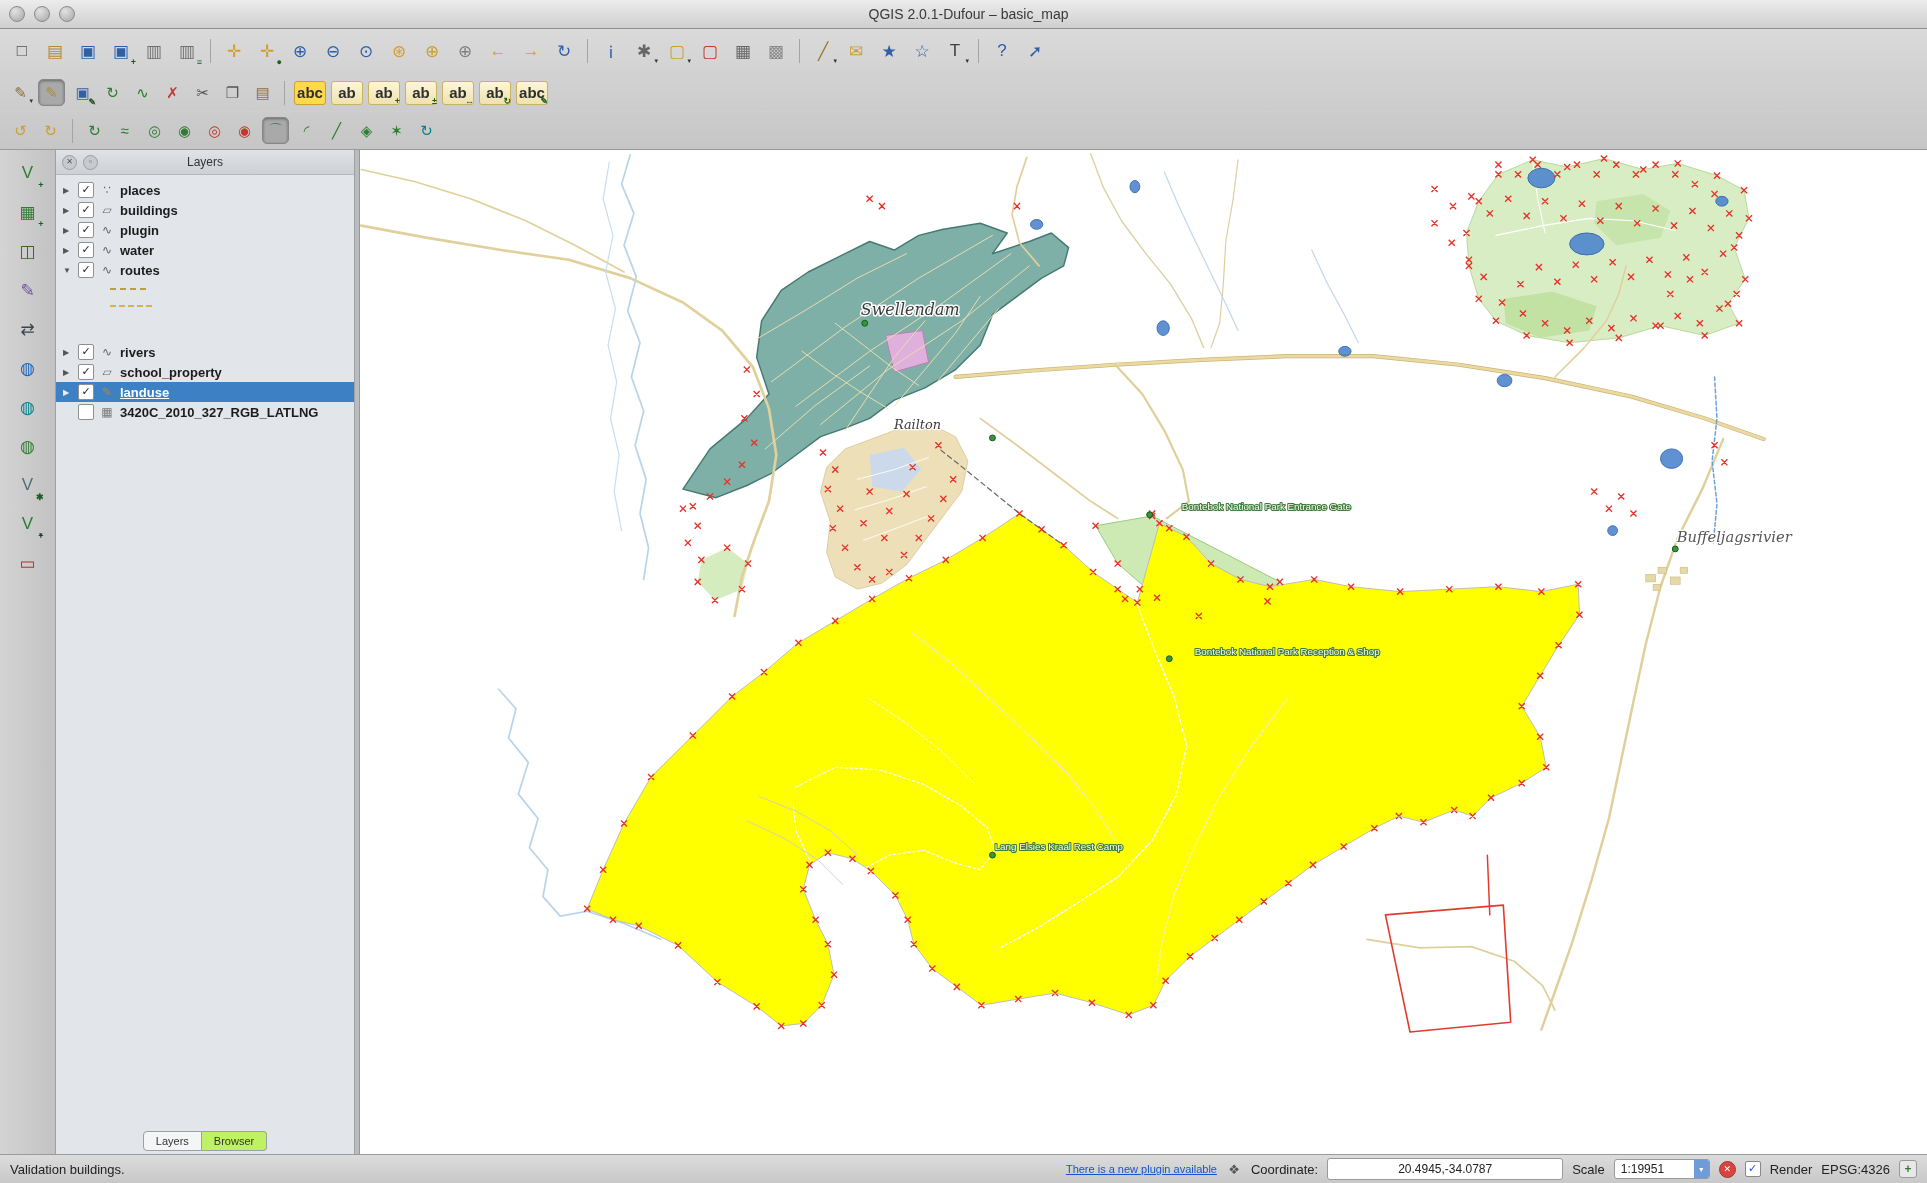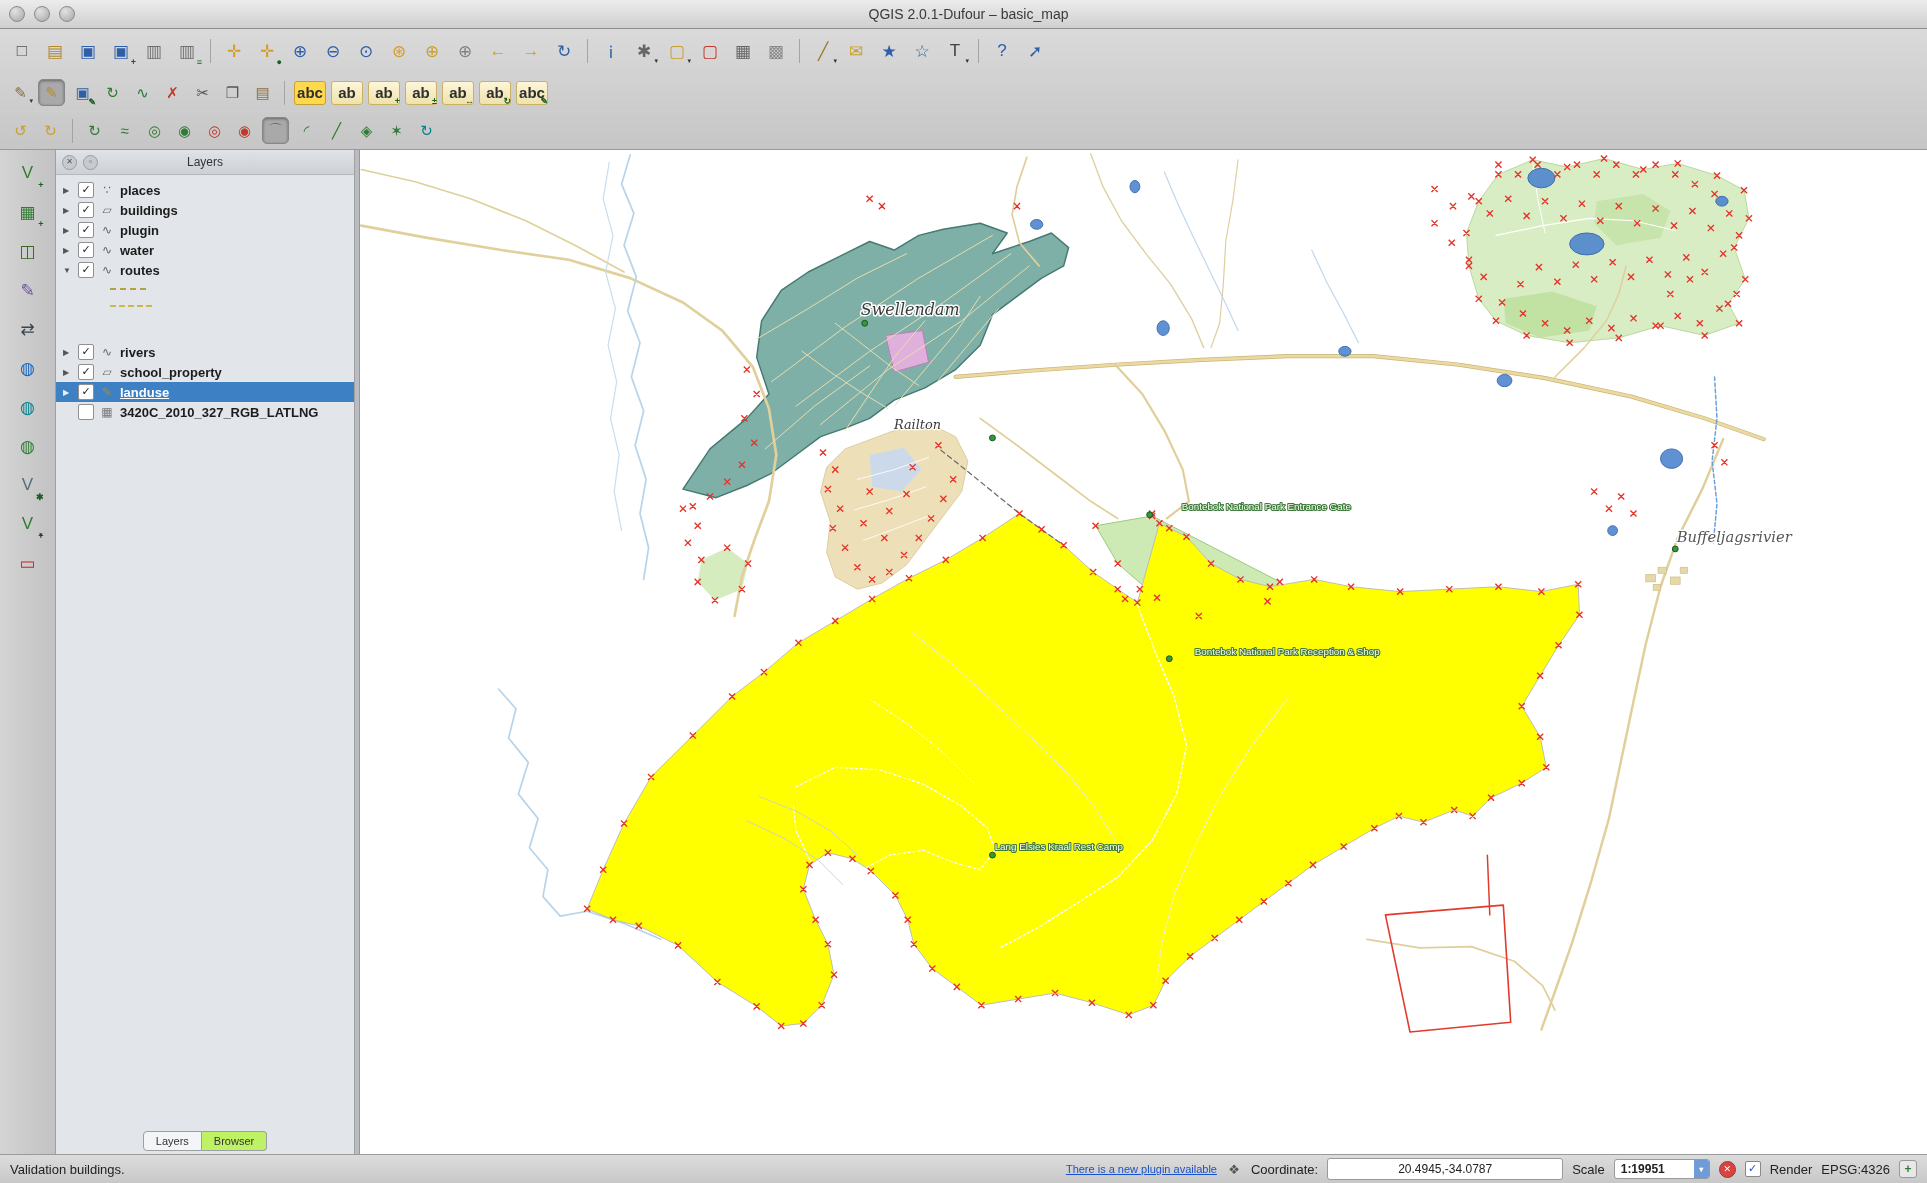--- a/index.html
+++ b/index.html
@@ -55,21 +55,21 @@
 
   .splitter{width:4px;background:#b9bcc0;border-right:1px solid #97979a;flex:0 0 auto;}
   .map{flex:1;position:relative;background:#ffffff;min-width:0;}
   .map svg{position:absolute;inset:0;width:100%;height:100%;}
 
   
   .statusbar{height:28px;background:linear-gradient(#dcdcdc,#c8c8c8);border-top:1px solid #9a9a9a;display:flex;align-items:center;font-size:13px;color:#222;padding:0 10px;justify-content:space-between;flex:0 0 auto;}
   .sb-right{display:flex;align-items:center;gap:9px;}
   .sb-link{color:#1a52cc;text-decoration:underline;font-size:11px;}
   .sb-coord{width:230px;height:18px;text-align:center;font-size:12px;border:1px solid #9a9a9a;border-radius:3px;background:#fff;font-family:"Liberation Sans",sans-serif;color:#222;}
-  .sb-combo{display:flex;align-items:center;background:#fff;border:1px solid #9a9a9a;border-radius:3px;height:18px;padding-left:6px;font-size:12px;width:88px;justify-content:space-between;overflow:hidden;font-weight:bold;}
+  .sb-combo{display:flex;align-items:center;background:#fff;border:1px solid #9a9a9a;border-radius:3px;height:18px;padding-left:6px;font-size:12px;width:88px;justify-content:space-between;overflow:hidden;}
   .combo-arrow{background:#6f9bd8;color:#fff;width:15px;align-self:stretch;display:flex;align-items:center;justify-content:center;font-size:8px;}
   .sb-icon{width:16px;height:16px;display:flex;align-items:center;justify-content:center;border-radius:3px;font-size:10px;}
   .sb-icon.plugin{color:#555;font-size:13px;}
   .sb-icon.stop{background:#d64541;color:#fff;border-radius:50%;font-size:9px;border:1px solid #a83632;width:15px;height:15px;}
   .sb-icon.log{background:#e8e8e8;border:1px solid #999;color:#2e7d32;font-weight:700;font-size:12px;}
   .sb-check{width:14px;height:14px;background:#fff;border:1px solid #888;border-radius:2px;font-size:11px;line-height:12px;text-align:center;color:#1a52cc;}
 </style>
 </head>
 <body>
 

